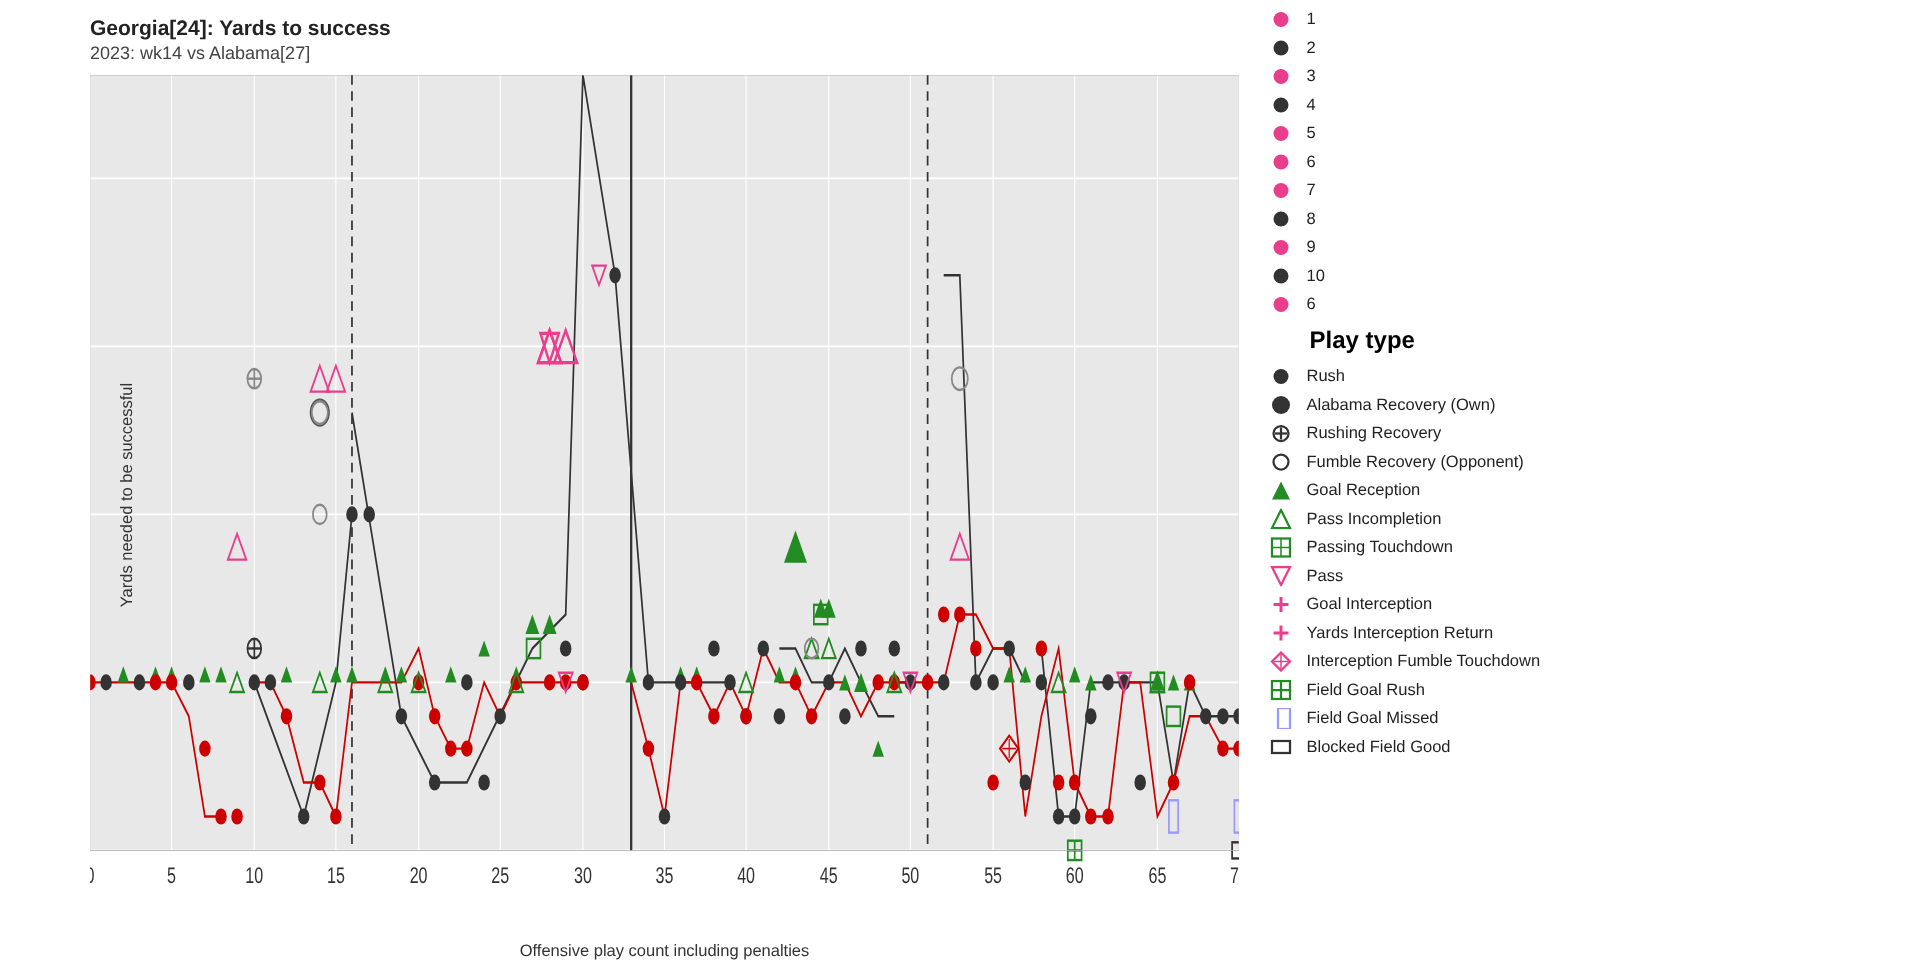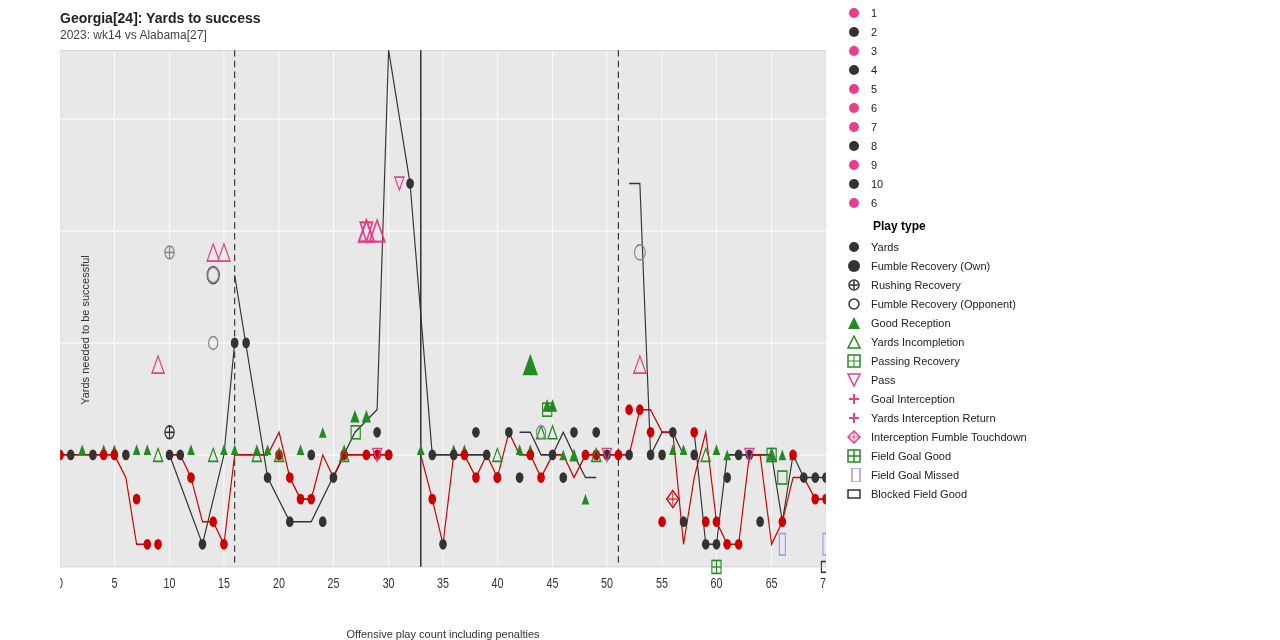--- a/index.html
+++ b/index.html
@@ -452,37 +452,37 @@
       <div class="legend-item">
         <div class="legend-icon">
           <svg width="20" height="14">
               <circle cx="8" cy="7" r="5" fill="#e83e8c"></circle>
             </svg>
         </div>
         <span class="legend-label">6</span>
       </div>
     </div>
 
-    <div style="font-weight:bold; font-size:12px; margin-bottom:6px; margin-top:4px;padding-left:27px;">Play type</div>
+    <div style="font-weight:bold; font-size:16px; margin-bottom:6px; margin-top:4px;padding-left:27px;">Play type</div>
     <div class="legend-section">
       <div class="legend-item">
         <div class="legend-icon">
           <svg width="20" height="14">
               <circle cx="8" cy="7" r="5" fill="#333"></circle>
             </svg>
         </div>
-        <span class="legend-label">Yards</span>
+        <span class="legend-label">Rush</span>
       </div>
       <div class="legend-item">
         <div class="legend-icon">
           <svg width="20" height="14">
               <circle cx="8" cy="7" r="6" fill="#333"></circle>
             </svg>
         </div>
-        <span class="legend-label">Fumble Recovery (Own)</span>
+        <span class="legend-label">Alabama Recovery (Own)</span>
       </div>
       <div class="legend-item">
         <div class="legend-icon">
           <svg width="20" height="14">
             <circle cx="8" cy="7" r="5" fill="none" stroke="#333" stroke-width="1.5"></circle>
             <line x1="4" y1="7" x2="12" y2="7" stroke="#333" stroke-width="1.5"></line>
             <line x1="8" y1="3" x2="8" y2="11" stroke="#333" stroke-width="1.5"></line>
           </svg>
         </div>
         <span class="legend-label">Rushing Recovery</span>
@@ -494,39 +494,39 @@
             </svg>
         </div>
         <span class="legend-label">Fumble Recovery (Opponent)</span>
       </div>
       <div class="legend-item">
         <div class="legend-icon">
           <svg width="20" height="14">
               <polygon points="8,1 14,13 2,13" fill="#228B22"></polygon>
             </svg>
         </div>
-        <span class="legend-label">Good Reception</span>
+        <span class="legend-label">Goal Reception</span>
       </div>
       <div class="legend-item">
         <div class="legend-icon">
           <svg width="20" height="14">
               <polygon points="8,1 14,13 2,13" fill="none" stroke="#228B22" stroke-width="1.5"></polygon>
             </svg>
         </div>
-        <span class="legend-label">Yards Incompletion</span>
+        <span class="legend-label">Pass Incompletion</span>
       </div>
       <div class="legend-item">
         <div class="legend-icon">
           <svg width="20" height="14">
               <rect x="2" y="1" width="12" height="12" fill="none" stroke="#228B22" stroke-width="1.5"></rect>
               <line x1="2" y1="7" x2="14" y2="7" stroke="#228B22" stroke-width="1"></line>
               <line x1="8" y1="1" x2="8" y2="13" stroke="#228B22" stroke-width="1"></line>
             </svg>
         </div>
-        <span class="legend-label">Passing Recovery</span>
+        <span class="legend-label">Passing Touchdown</span>
       </div>
       <div class="legend-item">
         <div class="legend-icon">
           <svg width="20" height="14">
               <polygon points="8,13 14,1 2,1" fill="none" stroke="#e83e8c" stroke-width="1.5"></polygon>
             </svg>
         </div>
         <span class="legend-label">Pass</span>
       </div>
       <div class="legend-item">
@@ -558,21 +558,21 @@
         <span class="legend-label">Interception Fumble Touchdown</span>
       </div>
       <div class="legend-item">
         <div class="legend-icon">
           <svg width="20" height="14">
             <rect x="2" y="1" width="12" height="12" fill="none" stroke="#228B22" stroke-width="1.5"></rect>
             <line x1="2" y1="7" x2="14" y2="7" stroke="#228B22" stroke-width="1.5"></line>
             <line x1="8" y1="1" x2="8" y2="13" stroke="#228B22" stroke-width="1.5"></line>
           </svg>
         </div>
-        <span class="legend-label">Field Goal Good</span>
+        <span class="legend-label">Field Goal Rush</span>
       </div>
       <div class="legend-item">
         <div class="legend-icon">
           <svg width="20" height="14">
               <rect x="6" y="0" width="8" height="14" fill="none" stroke="#9999ff" stroke-width="1.5"></rect>
             </svg>
         </div>
         <span class="legend-label">Field Goal Missed</span>
       </div>
       <div class="legend-item">

